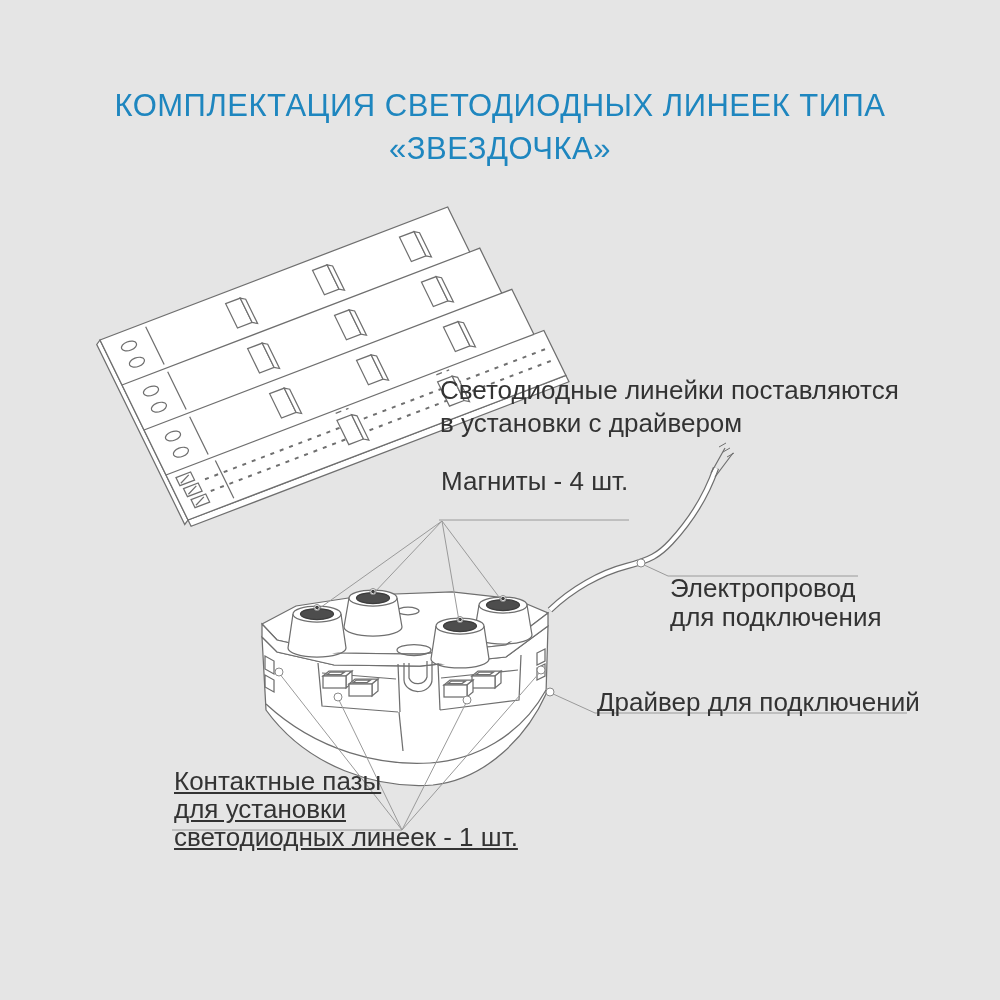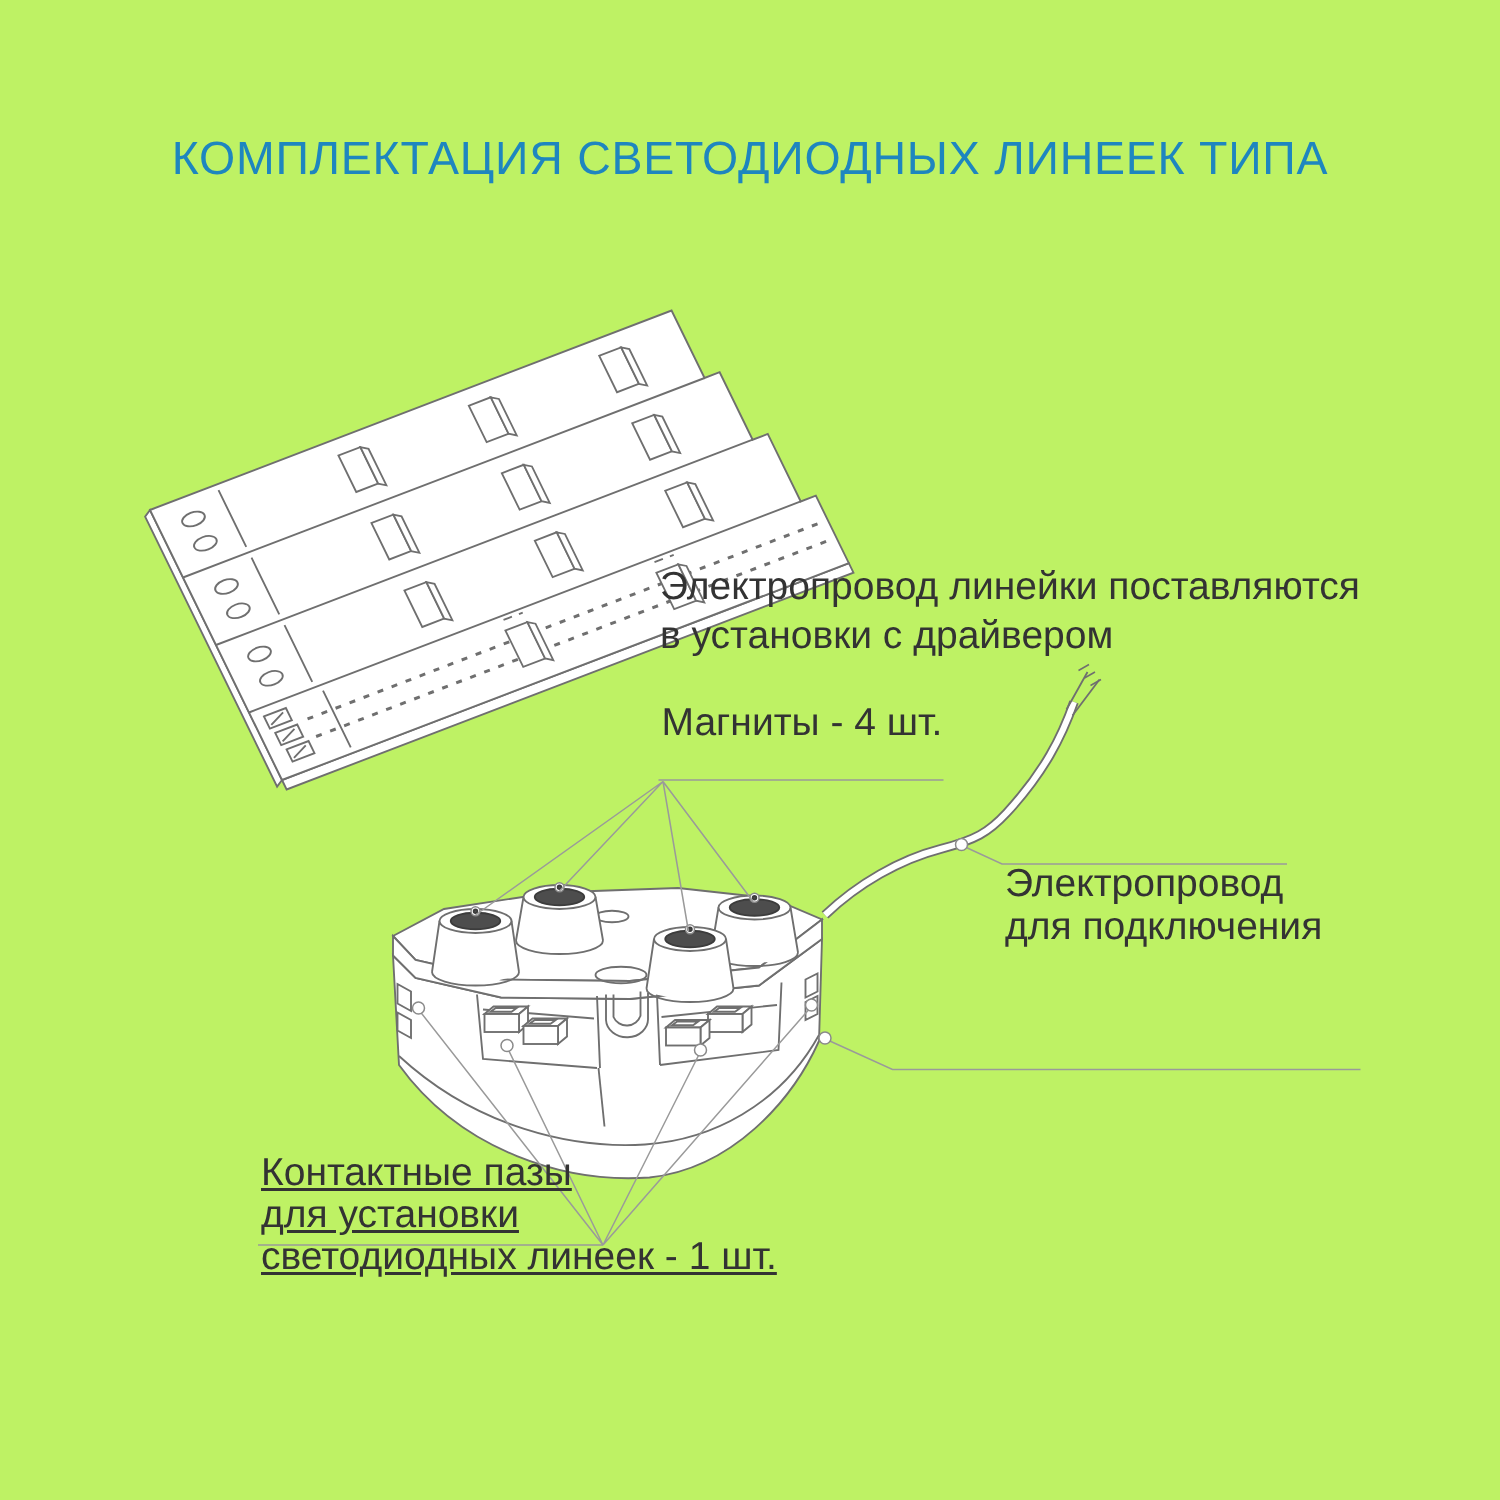--- a/index.html
+++ b/index.html
@@ -1,16 +1,16 @@
 <!DOCTYPE html>
 <html><head>
 <meta charset="utf-8">
 <style>
   html,body{margin:0;padding:0;background:#fff;}
-  .canvas{position:relative;width:1000px;height:1000px;background:#bef264;overflow:hidden;
+  .canvas{position:relative;width:1000px;height:1000px;background:#e5e5e5;overflow:hidden;
           font-family:"Liberation Sans","DejaVu Sans",sans-serif;}
   .art{position:absolute;left:0;top:0;}
   .art path,.art rect,.art ellipse,.art line,.art circle{fill:none;stroke:#6f6f6f;stroke-width:1.25;}
   .art .fill{fill:#ffffff;}
   .art .nostroke{stroke:none;}
   .art .dark{fill:#4d4d4d;stroke:#3c3c3c;}
   .art .leader{stroke:#9a9a9a;stroke-width:1;}
   .art .anchor{fill:#ffffff;stroke:#8a8a8a;stroke-width:1;}
   .art .dash{stroke-dasharray:6 5;}
   .art .dash2{stroke-dasharray:4 6;stroke-width:2;}
@@ -173,37 +173,39 @@
       <circle class="anchor" cx="338" cy="697" r="4"></circle>
       <circle class="anchor" cx="467" cy="700" r="4"></circle>
       <circle class="anchor" cx="541" cy="670" r="4"></circle>
       <circle class="anchor" cx="550" cy="692" r="4"></circle>
       <circle class="anchor" cx="641" cy="563" r="4"></circle>
     </g>
   </svg>
 
   <div class="title">
     <div>КОМПЛЕКТАЦИЯ СВЕТОДИОДНЫХ ЛИНЕЕК ТИПА</div>
+    <div>«ЗВЕЗДОЧКА»</div>
   </div>
 
   <div class="txt" style="left:440px;top:374px;line-height:33px;">
-    <div>Электропровод линейки поставляются</div>
+    <div>Светодиодные линейки поставляются</div>
     <div>в установки с драйвером</div>
   </div>
 
   <div class="txt" style="left:441px;top:466px;">
     <span>Магниты - 4 шт.</span>
   </div>
 
   <div class="txt" style="left:670px;top:574px;line-height:29px;">
     <div>Электропровод</div>
     <div>для подключения</div>
   </div>
 
   <div class="txt" style="left:597px;top:686px;line-height:32px;">
+    <div>Драйвер для подключений</div>
   </div>
 
   <div class="txt" style="left:174px;top:767px;line-height:28px;text-decoration:underline;">
     <div>Контактные пазы</div>
     <div>для установки</div>
     <div>светодиодных линеек - 1 шт.</div>
   </div>
 
 </div>
 

